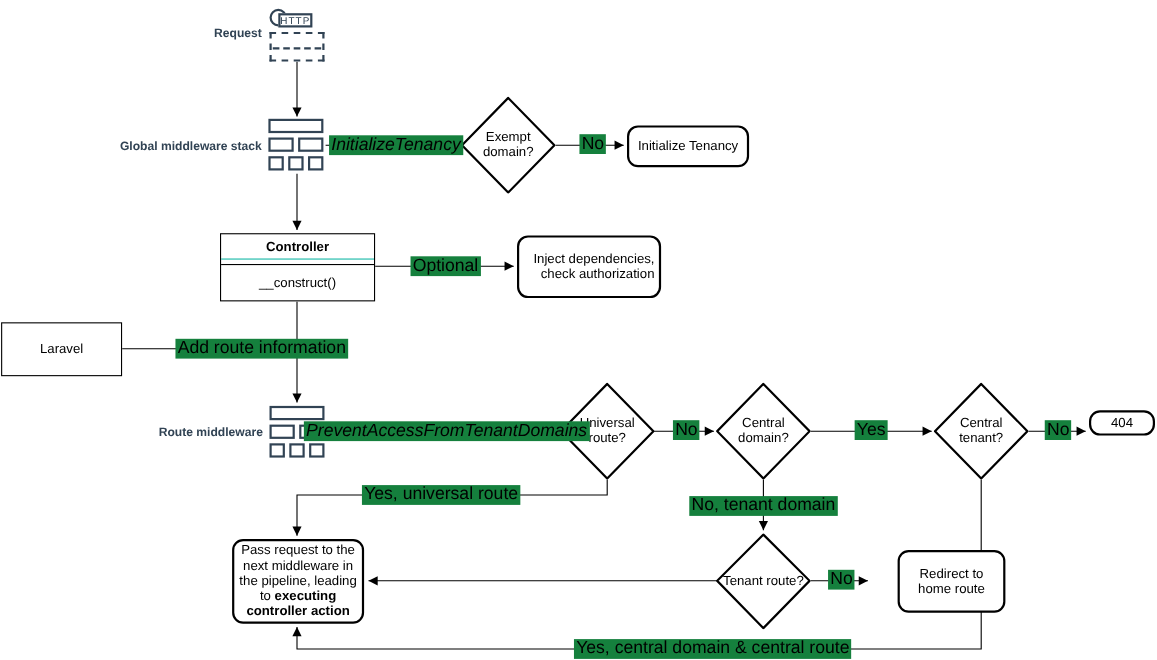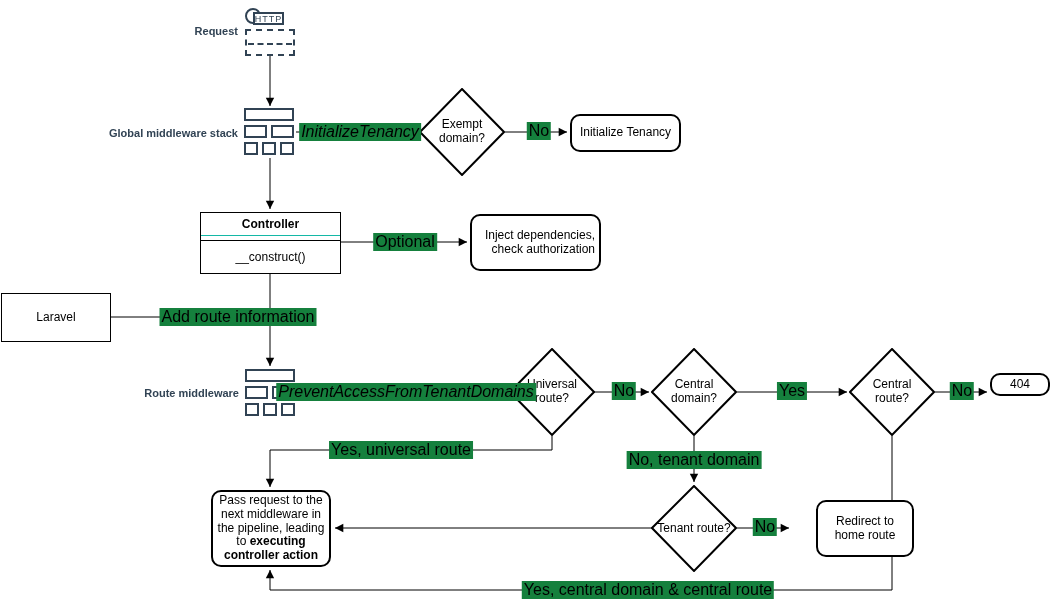--- a/index.html
+++ b/index.html
@@ -146,21 +146,21 @@
     <svg width="86" height="88">
         <polygon points="43,1 85,44 43,87 1,44" fill="#fff" stroke="#000" stroke-width="2"></polygon>
       </svg>
     <span class="dtext">Central domain?</span>
   </div>
 
   <div class="node diamond" style="left:849px;top:348px;width:86px;height:88px;">
     <svg width="86" height="88">
         <polygon points="43,1 85,44 43,87 1,44" fill="#fff" stroke="#000" stroke-width="2"></polygon>
       </svg>
-    <span class="dtext">Central route?</span>
+    <span class="dtext">Central tenant?</span>
   </div>
 
   <div class="node rounded" style="left:990px;top:373px;width:60px;height:23px;">404</div>
 
   <div class="node rounded" style="left:211px;top:490px;width:120px;height:77px;">
     <span><span>Pass request to the next middleware in the pipeline, leading to </span><span class="bold">executing controller action</span></span>
   </div>
 
   <div class="node diamond" style="left:651px;top:485px;width:86px;height:87px;">
     <svg width="86" height="87">

